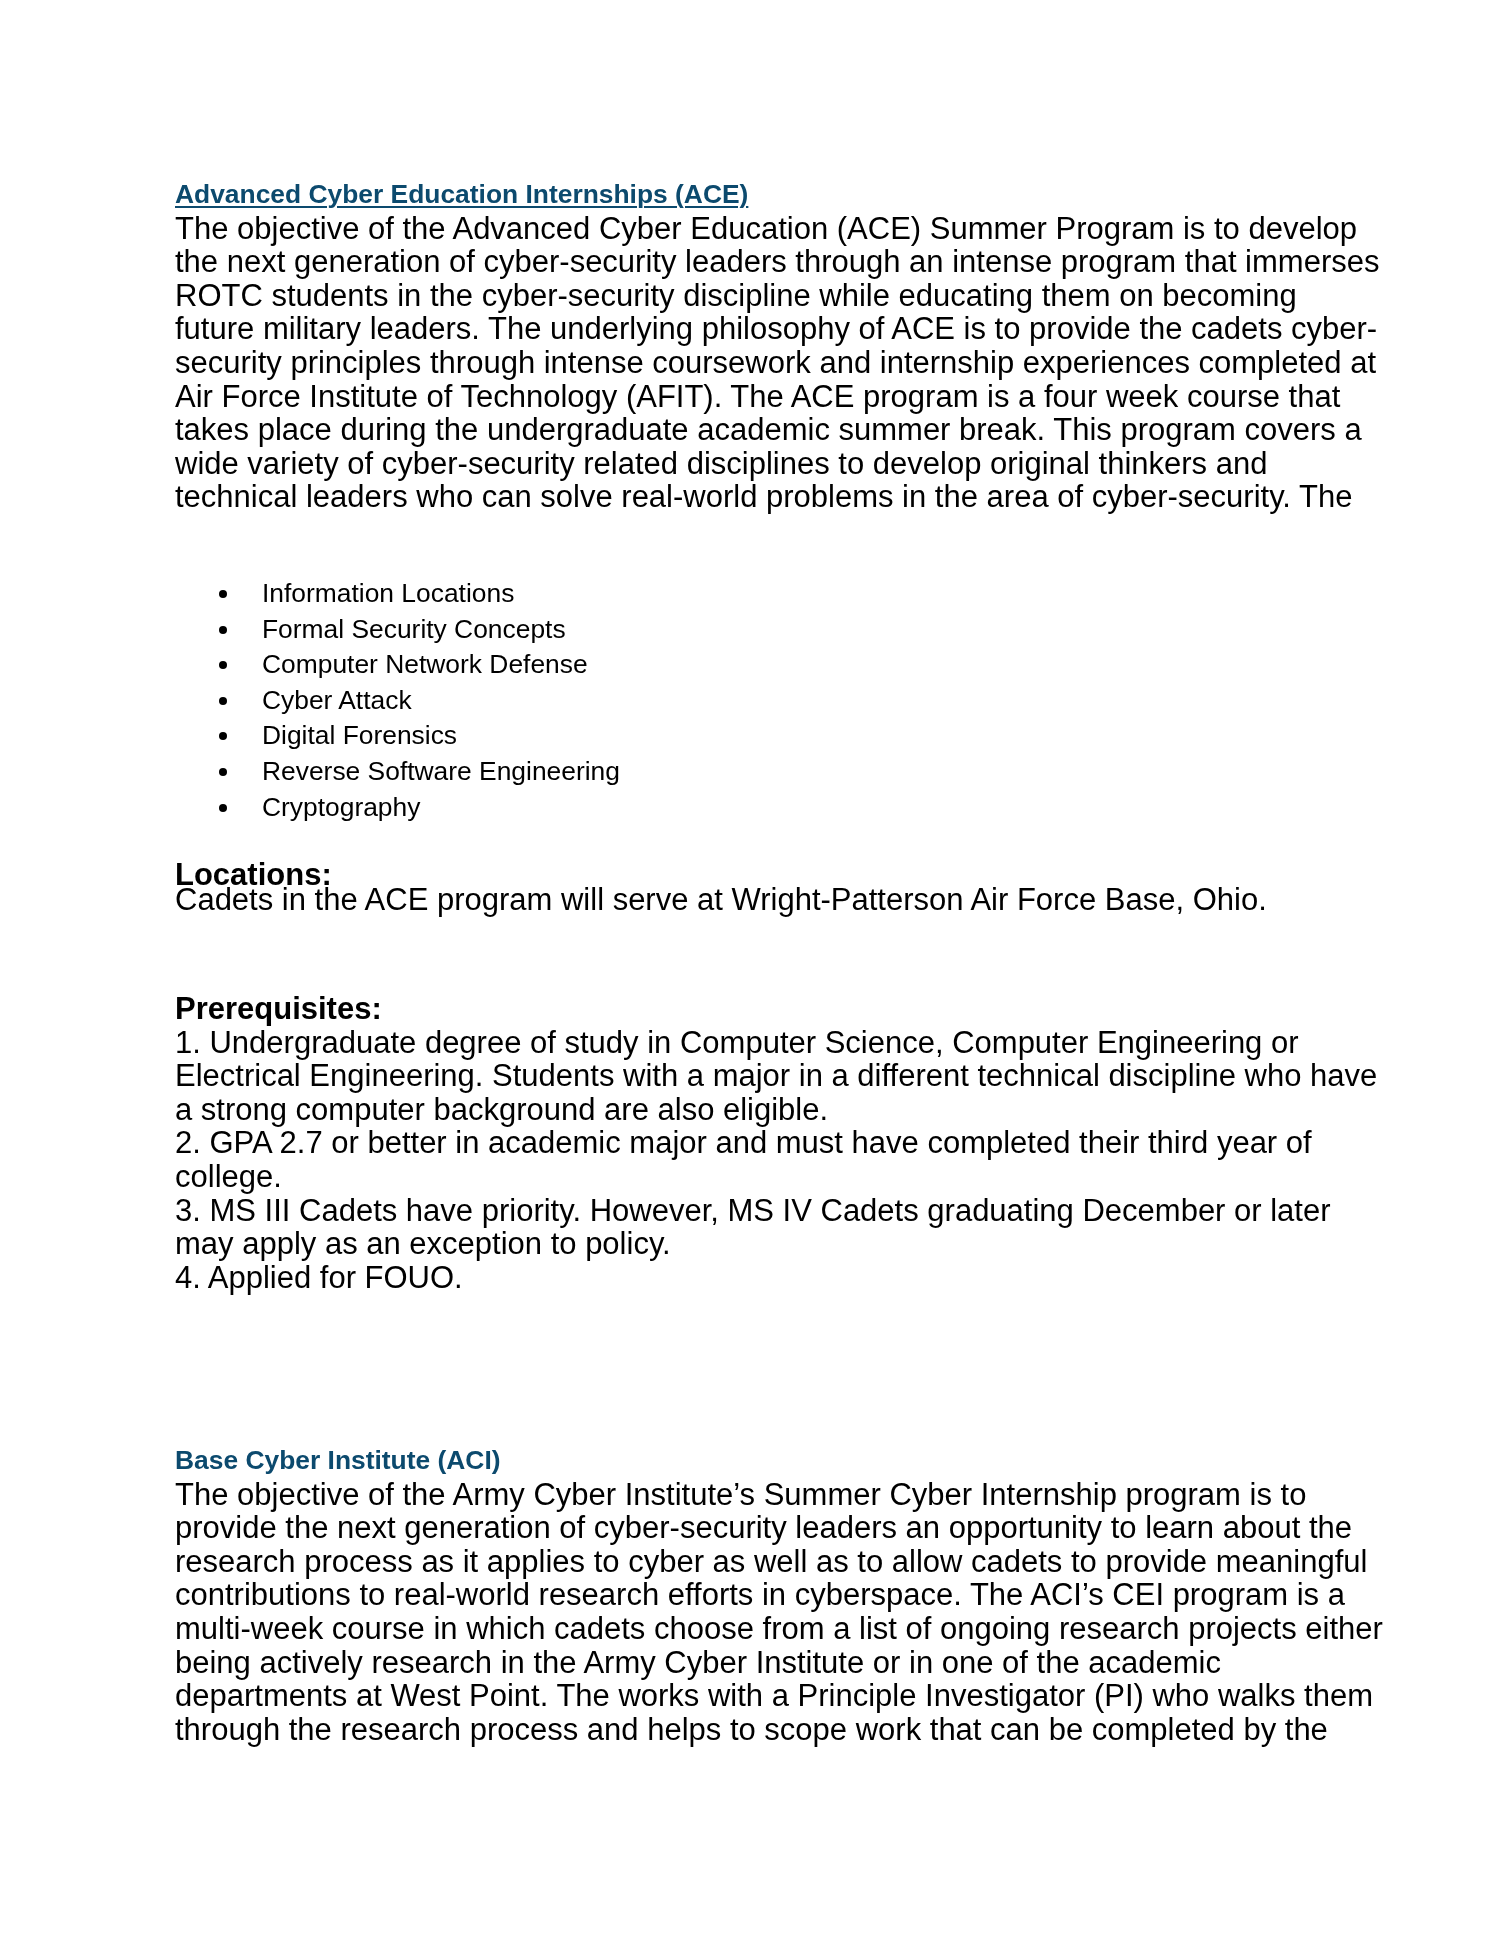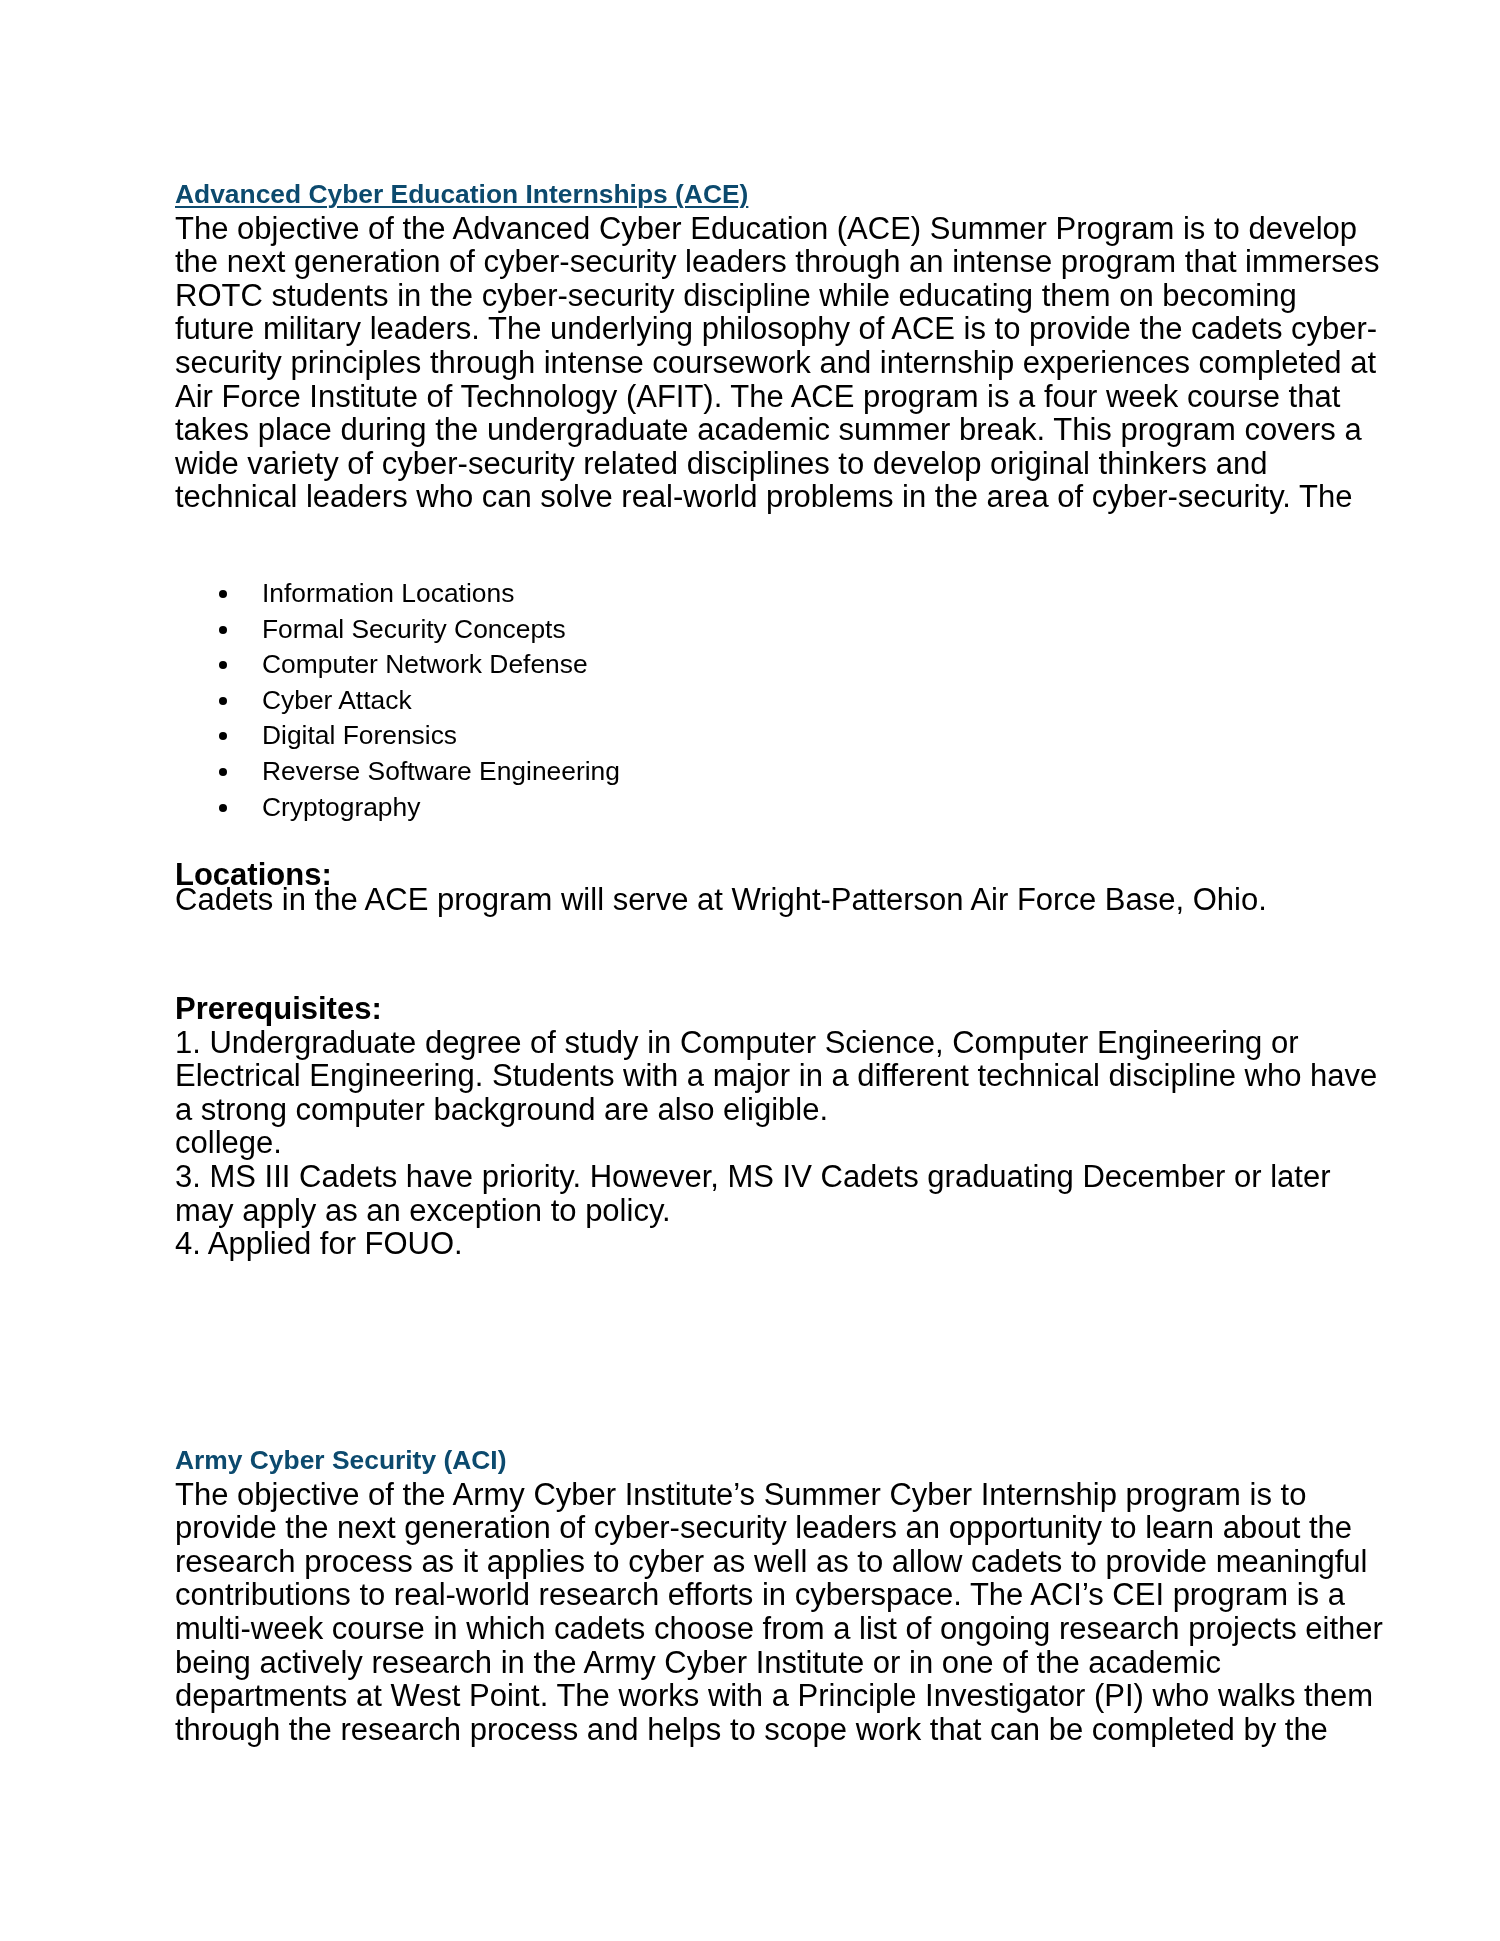--- a/index.html
+++ b/index.html
@@ -46,28 +46,29 @@
   </ul>
 
   <div class="line bold abs" style="top:680px;">Locations:</div>
   <div class="line abs" style="top:705px;">Cadets in the ACE program will serve at Wright-Patterson Air Force Base, Ohio.</div>
 
   <div class="abs" style="top:814px;">
     <div class="line bold">Prerequisites:</div>
     <div class="line">1.  Undergraduate degree of study in Computer Science, Computer Engineering or</div>
     <div class="line">Electrical Engineering. Students with a major in a different technical discipline who have</div>
     <div class="line">a strong computer background are also eligible.</div>
+    <div class="line">2.  GPA 2.7 or better in academic major and must have completed their third year of</div>
     <div class="line">college.</div>
     <div class="line">3.  MS III Cadets have priority. However, MS IV Cadets graduating December or later</div>
     <div class="line">may apply as an exception to policy.</div>
     <div class="line">4.  Applied for FOUO.</div>
   </div>
 
   <div class="abs" style="top:1266px;">
-    <div class="heading">Army Cyber Security (ACI)</div>
+    <div class="heading">Base Cyber Institute (ACI)</div>
     <div>
       <div class="line">The objective of the Army Cyber Institute’s Summer Cyber Internship program is to</div>
       <div class="line">provide the next generation of cyber-security leaders an opportunity to learn about the</div>
       <div class="line">research process as it applies to cyber as well as to allow cadets to provide meaningful</div>
       <div class="line">contributions to real-world research efforts in cyberspace. The ACI’s CEI program is a</div>
       <div class="line">multi-week course in which cadets choose from a list of ongoing research projects either</div>
       <div class="line">being actively research in the Army Cyber Institute or in one of the academic</div>
       <div class="line">departments at West Point. The works with a Principle Investigator (PI) who walks them</div>
       <div class="line">through the research process and helps to scope work that can be completed by the</div>
     </div>

